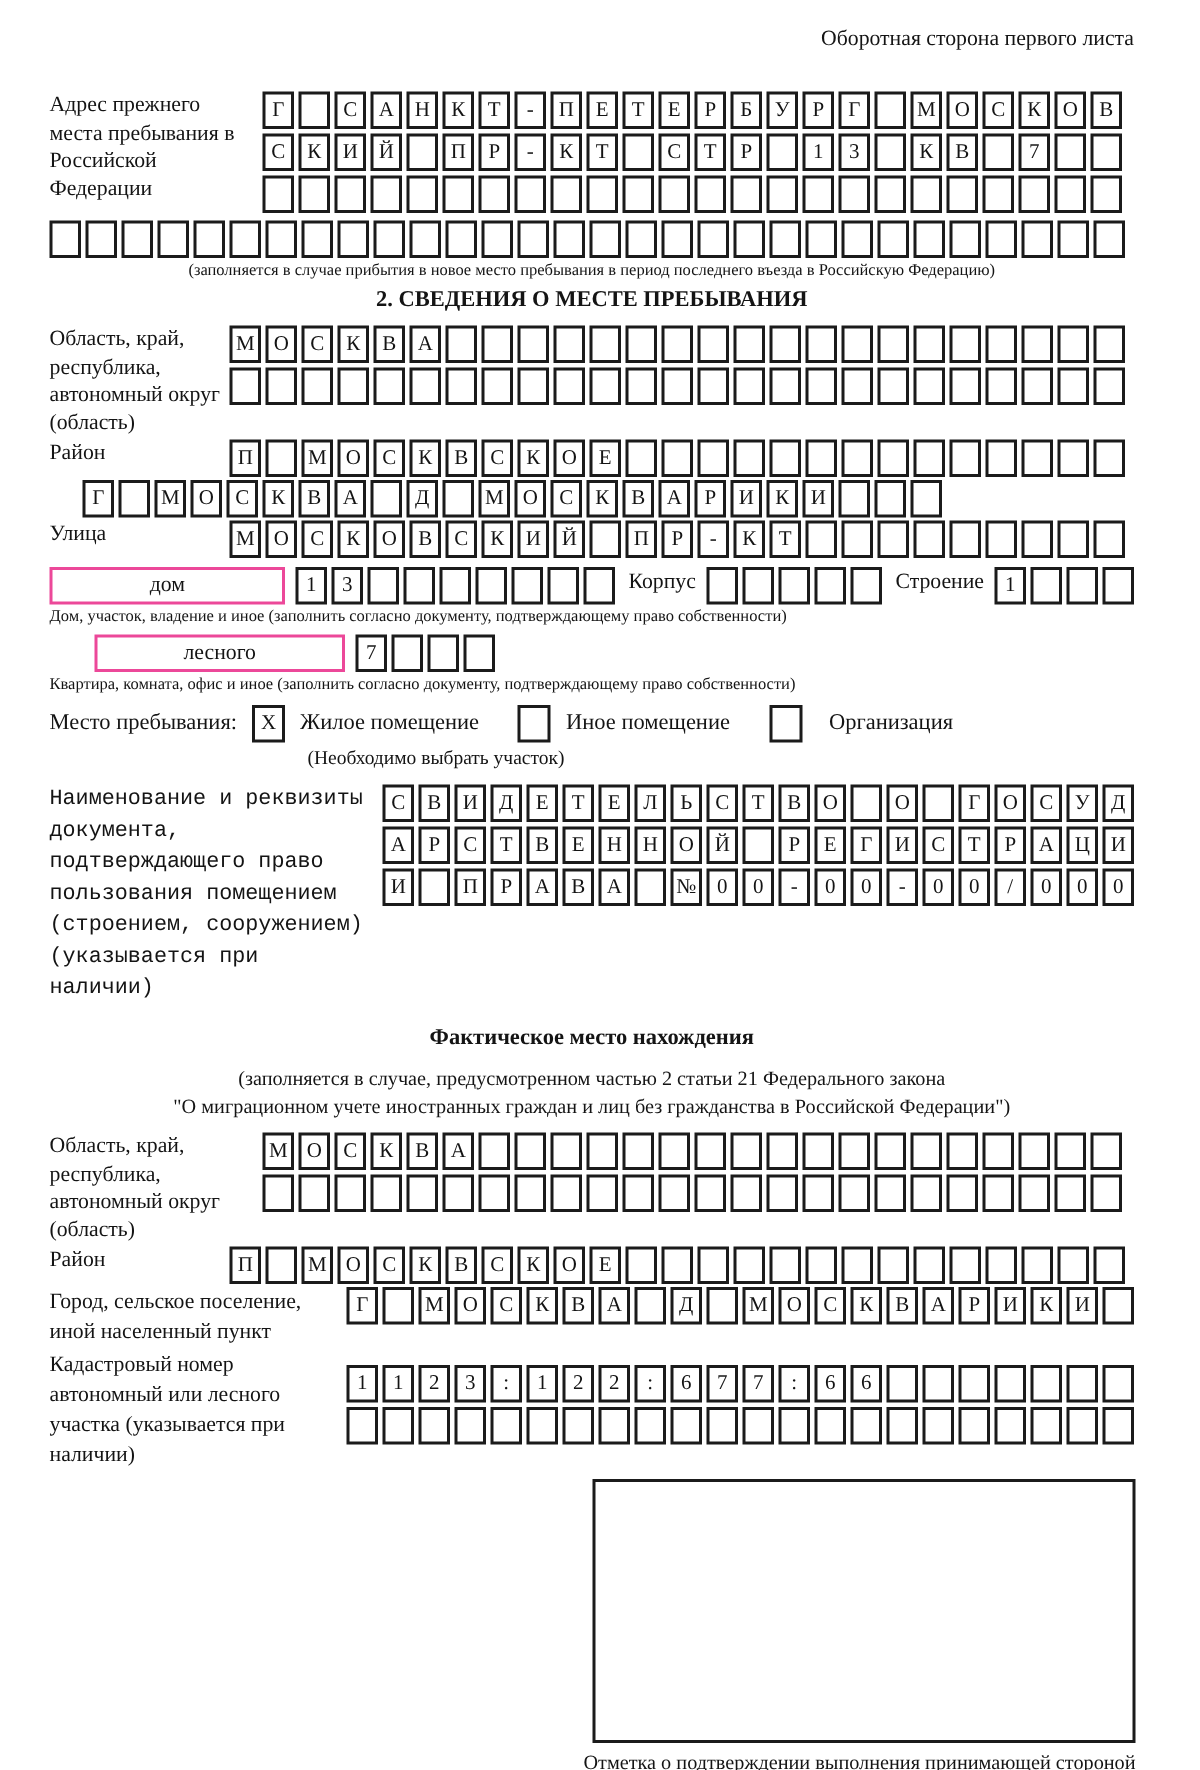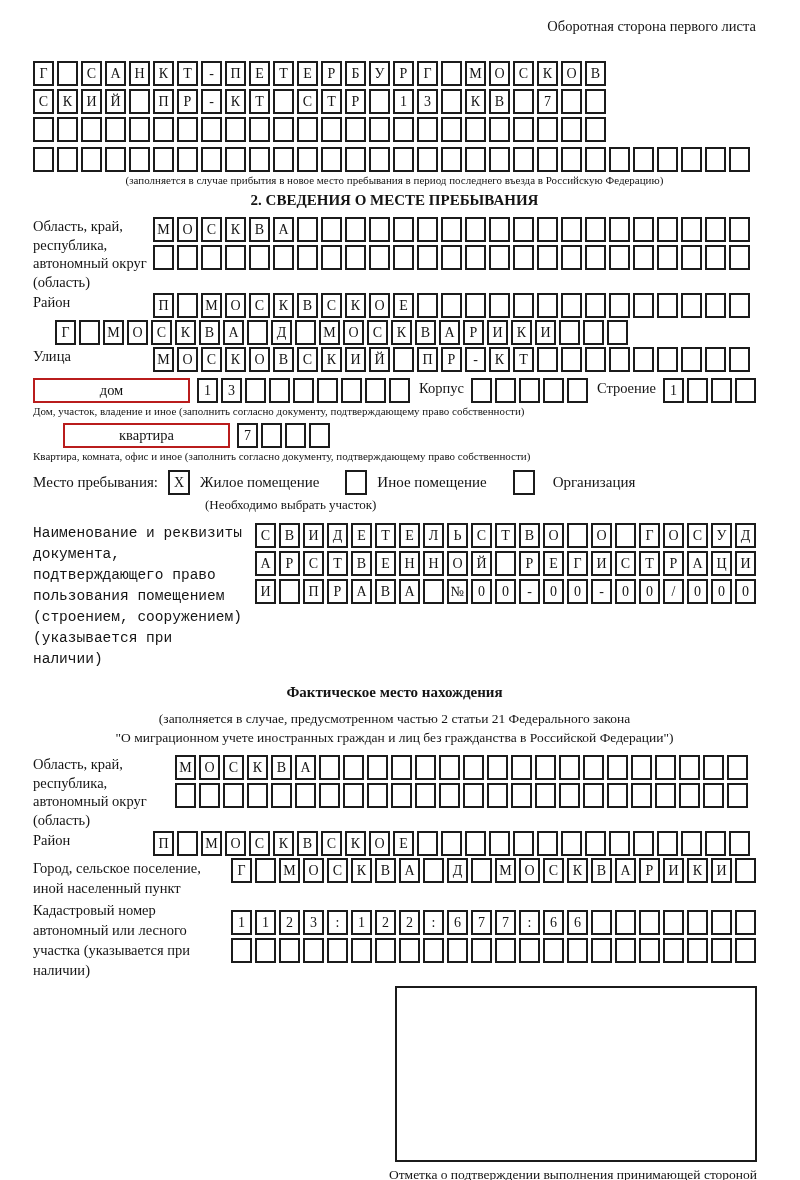--- a/index.html
+++ b/index.html
@@ -25,21 +25,21 @@
     border:2px solid #1b1b1b;
     display:flex; align-items:center; justify-content:center;
     font-size:14px; line-height:1; background:#fff;
   }
 
   .caption { font-size:11px; margin:2px 0 4px 0; }
   .center { text-align:center; }
   .sec-title { text-align:center; font-weight:bold; font-size:15px; margin:6px 0 8px 0; }
 
   .wide-box {
-    border:2px solid #b91c1c; height:21px; box-sizing:content-box;
+    border:2px solid #ec4899; height:21px; box-sizing:content-box;
     display:flex; align-items:center; justify-content:center; font-size:14.5px;
   }
   .house-row { margin-top:6px; }
   .house-box { width:158px; margin-right:7px; }
   .apt-box { width:163px; margin-right:7px; }
   .apt-row { margin-left:30px; margin-top:6px; }
   .inline-label { margin:2px 7px 0 9px; font-size:14.5px; white-space:nowrap; }
 
   .stay-row { display:flex; align-items:center; margin-top:8px; }
   .stay-label { margin-right:10px; }
@@ -59,20 +59,21 @@
   .mark-area { margin-left:362px; margin-top:6px; }
   .mark-box { width:358px; height:172px; border:2px solid #1b1b1b; }
   .mark-note { width:372px; margin:4px 0 0 -8px; text-align:center; font-size:13.5px; line-height:18.5px; }
 </style>
 </head>
 <body>
 
 <div class="corner-note">Оборотная сторона первого листа</div>
 
 <div class="frow">
+  <div class="flabel w142">Адрес прежнего места пребывания в Российской Федерации</div>
   <div class="rows">
     <div class="cells">
         <span class="cell">Г</span>
         <span class="cell"></span>
         <span class="cell">С</span>
         <span class="cell">А</span>
         <span class="cell">Н</span>
         <span class="cell">К</span>
         <span class="cell">Т</span>
         <span class="cell">-</span>
@@ -359,21 +360,21 @@
   <div class="cells">
       <span class="cell">1</span>
       <span class="cell"></span>
       <span class="cell"></span>
       <span class="cell"></span>
     </div>
 </div>
 <p class="caption">Дом, участок, владение и иное (заполнить согласно документу, подтверждающему право собственности)</p>
 
 <div class="frow apt-row">
-  <div class="wide-box apt-box">квартира</div>
+  <div class="wide-box apt-box">лесного</div>
   <div class="cells">
       <span class="cell">7</span>
       <span class="cell"></span>
       <span class="cell"></span>
       <span class="cell"></span>
     </div>
 </div>
 <p class="caption">Квартира, комната, офис и иное (заполнить согласно документу, подтверждающему право собственности)</p>
 
 <div class="stay-row">

